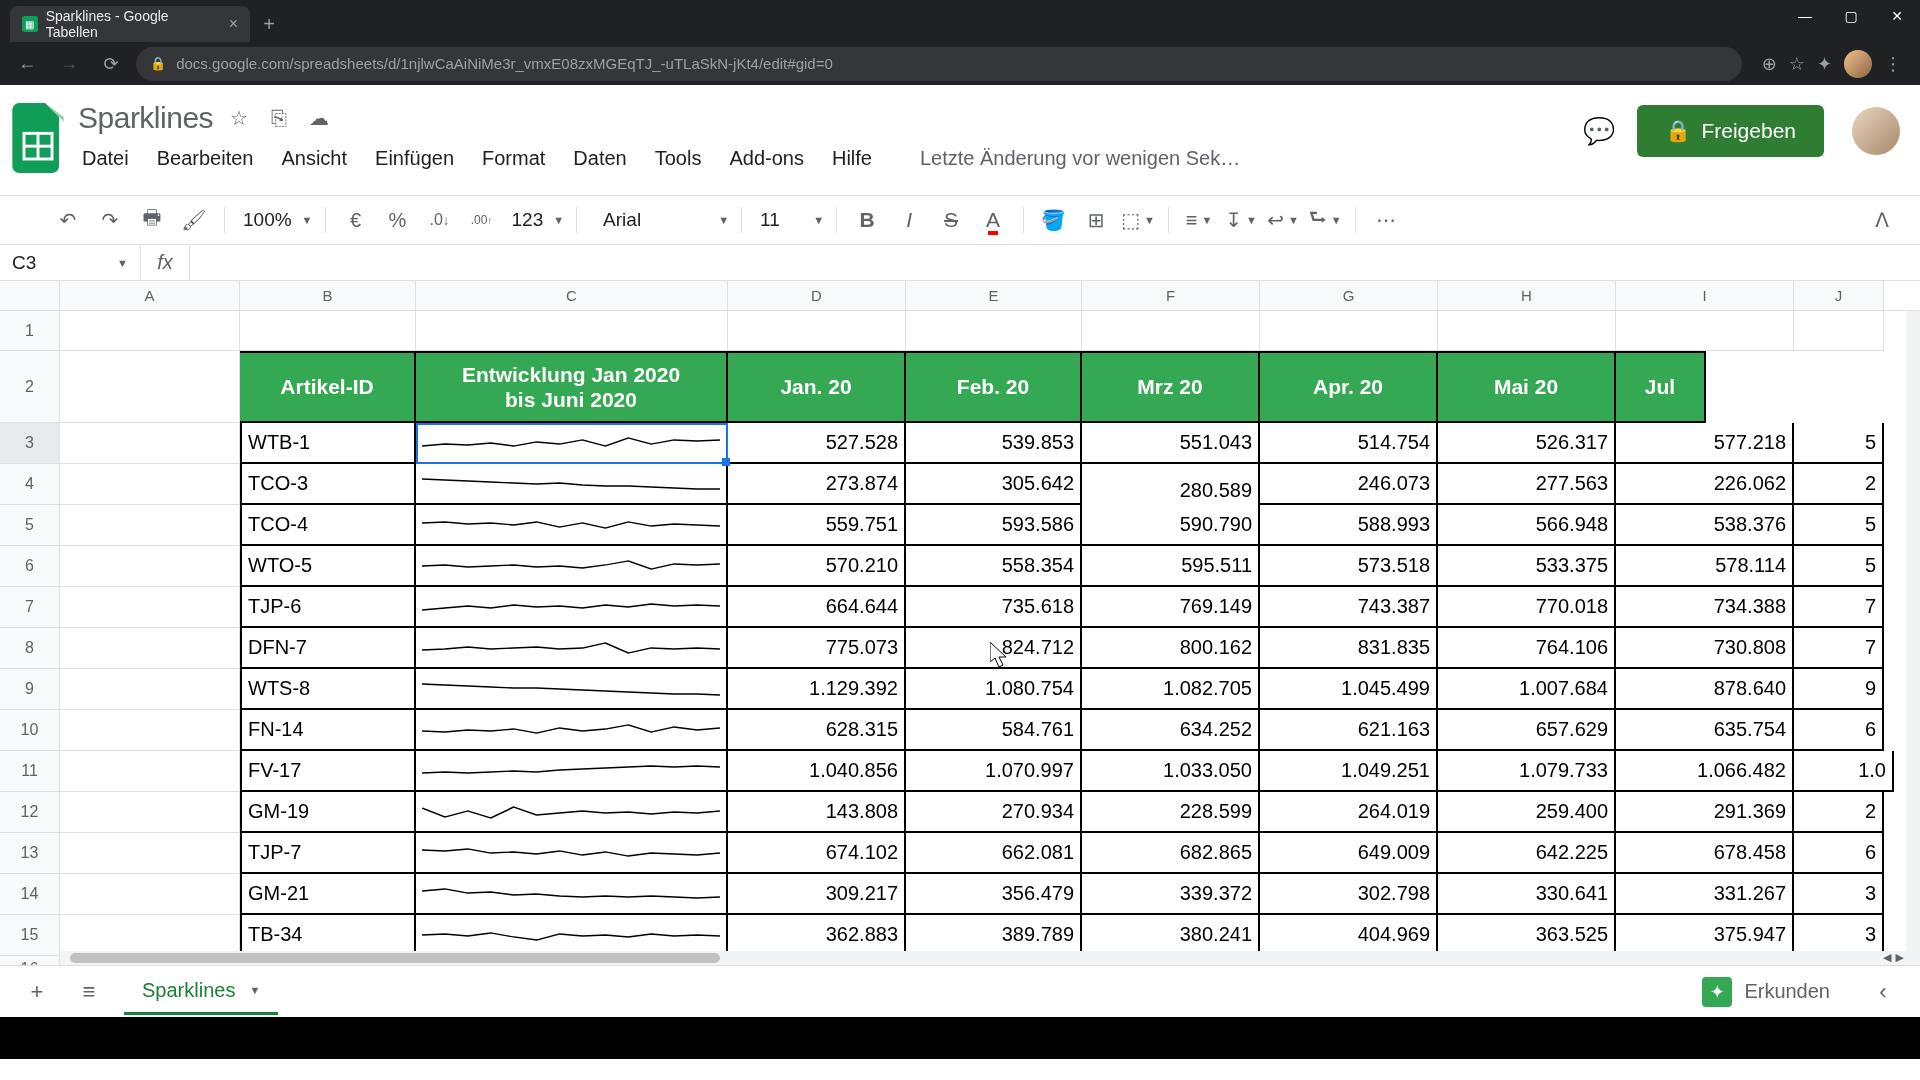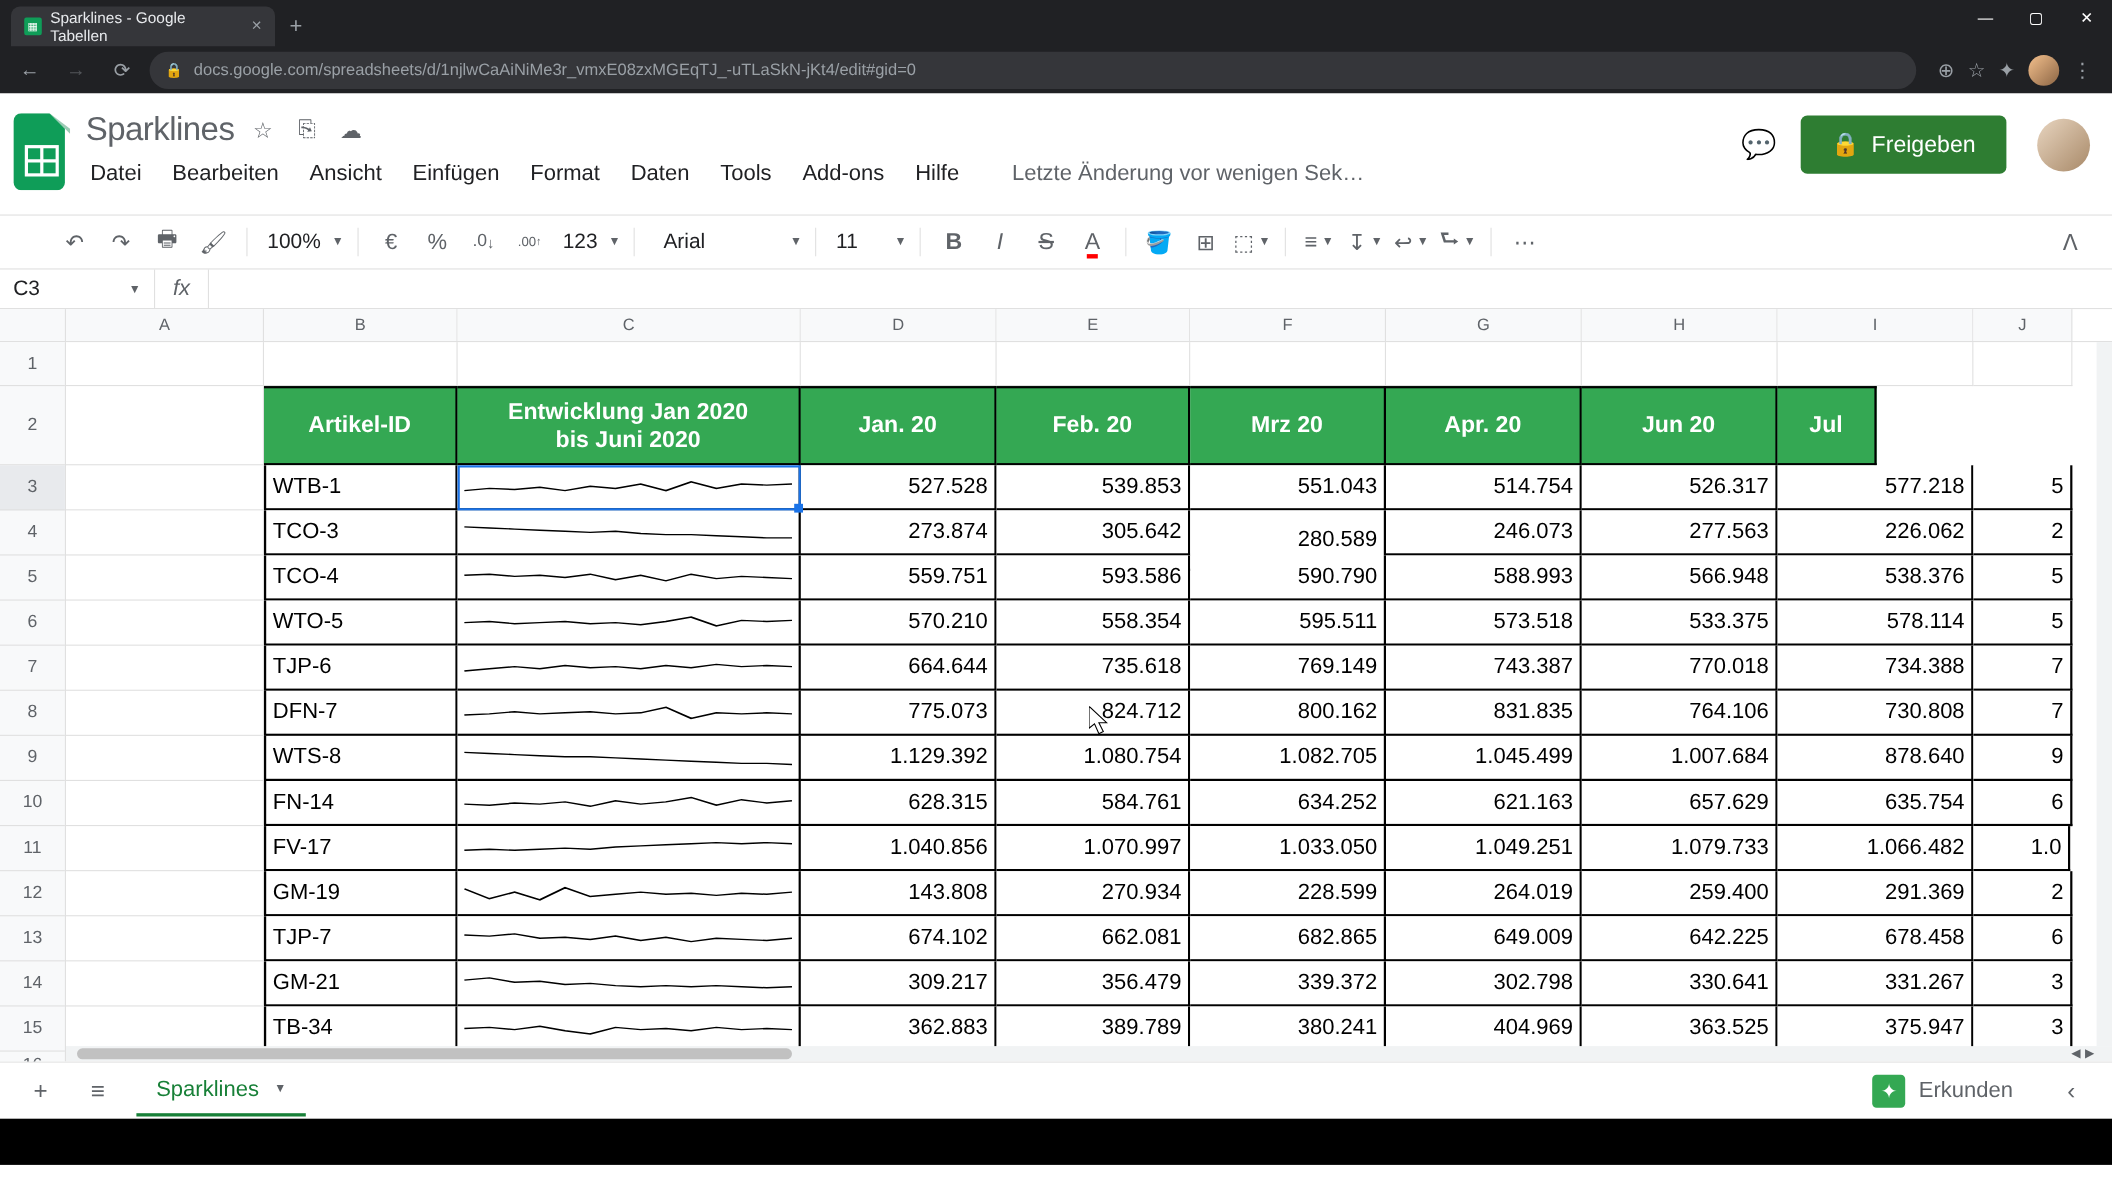--- a/index.html
+++ b/index.html
@@ -295,21 +295,21 @@
           <div class="cell " style="width: 90px; height: 40px;"></div>
         </div>
         <div class="row" style="top: 40px;">
           <div class="cell " style="width: 180px; height: 72px;"></div>
           <div class="cell dt-hdr first" style="width: 176px; height: 72px;">Artikel-ID</div>
           <div class="cell dt-hdr" style="width: 312px; height: 72px;">Entwicklung Jan 2020<br>bis Juni 2020</div>
           <div class="cell dt-hdr" style="width: 178px; height: 72px;">Jan. 20</div>
           <div class="cell dt-hdr" style="width: 176px; height: 72px;">Feb. 20</div>
           <div class="cell dt-hdr" style="width: 178px; height: 72px;">Mrz 20</div>
           <div class="cell dt-hdr" style="width: 178px; height: 72px;">Apr. 20</div>
-          <div class="cell dt-hdr" style="width: 178px; height: 72px;">Jun 20</div>
+          <div class="cell dt-hdr" style="width: 178px; height: 72px;">Mai 20</div>
           <div class="cell dt-hdr" style="width: 90px; height: 72px;">Jul</div>
         </div>
         <div class="row" style="top: 112px;">
           <div class="cell " style="width: 180px; height: 41px;"></div>
           <div class="cell dt-cell first" style="width: 176px; height: 41px;">WTB-1</div>
           <div class="cell dt-cell spark" style="width: 312px; height: 41px;">
             <svg viewBox="0 0 156 26" preserveAspectRatio="none">
               <path d="M0,16 L12,14 L24,15 L36,13 L48,16 L60,12 L72,14 L84,10 L96,16 L108,8 L120,14 L132,10 L144,11 L156,10" fill="none" stroke="#000" stroke-width="1.3"></path>
             </svg>
           </div>
@@ -440,21 +440,21 @@
             <svg viewBox="0 0 156 26" preserveAspectRatio="none">
               <path d="M0,15 L12,14 L24,15 L36,14 L48,13 L60,14 L72,12 L84,11 L96,10 L108,9 L120,8 L132,9 L144,8 L156,9" fill="none" stroke="#000" stroke-width="1.3"></path>
             </svg>
           </div>
           <div class="cell dt-cell num" style="width: 178px; height: 41px;">1.040.856</div>
           <div class="cell dt-cell num" style="width: 176px; height: 41px;">1.070.997</div>
           <div class="cell dt-cell num" style="width: 178px; height: 41px;">1.033.050</div>
           <div class="cell dt-cell num" style="width: 178px; height: 41px;">1.049.251</div>
           <div class="cell dt-cell num" style="width: 178px; height: 41px;">1.079.733</div>
           <div class="cell dt-cell num" style="width: 178px; height: 41px;">1.066.482</div>
-          <div class="cell dt-cell num" style="width: 88px; height: 41px;">1.0</div>
+          <div class="cell dt-cell num" style="width: 100px; height: 41px;">1.0</div>
         </div>
         <div class="row" style="top: 481px;">
           <div class="cell " style="width: 180px; height: 41px;"></div>
           <div class="cell dt-cell first" style="width: 176px; height: 41px;">GM-19</div>
           <div class="cell dt-cell spark" style="width: 312px; height: 41px;">
             <svg viewBox="0 0 156 26" preserveAspectRatio="none">
               <path d="M0,9 L12,18 L24,12 L36,19 L48,8 L60,16 L72,14 L84,12 L96,14 L108,13 L120,15 L132,13 L144,14 L156,12" fill="none" stroke="#000" stroke-width="1.3"></path>
             </svg>
           </div>
           <div class="cell dt-cell num" style="width: 178px; height: 41px;">143.808</div>

